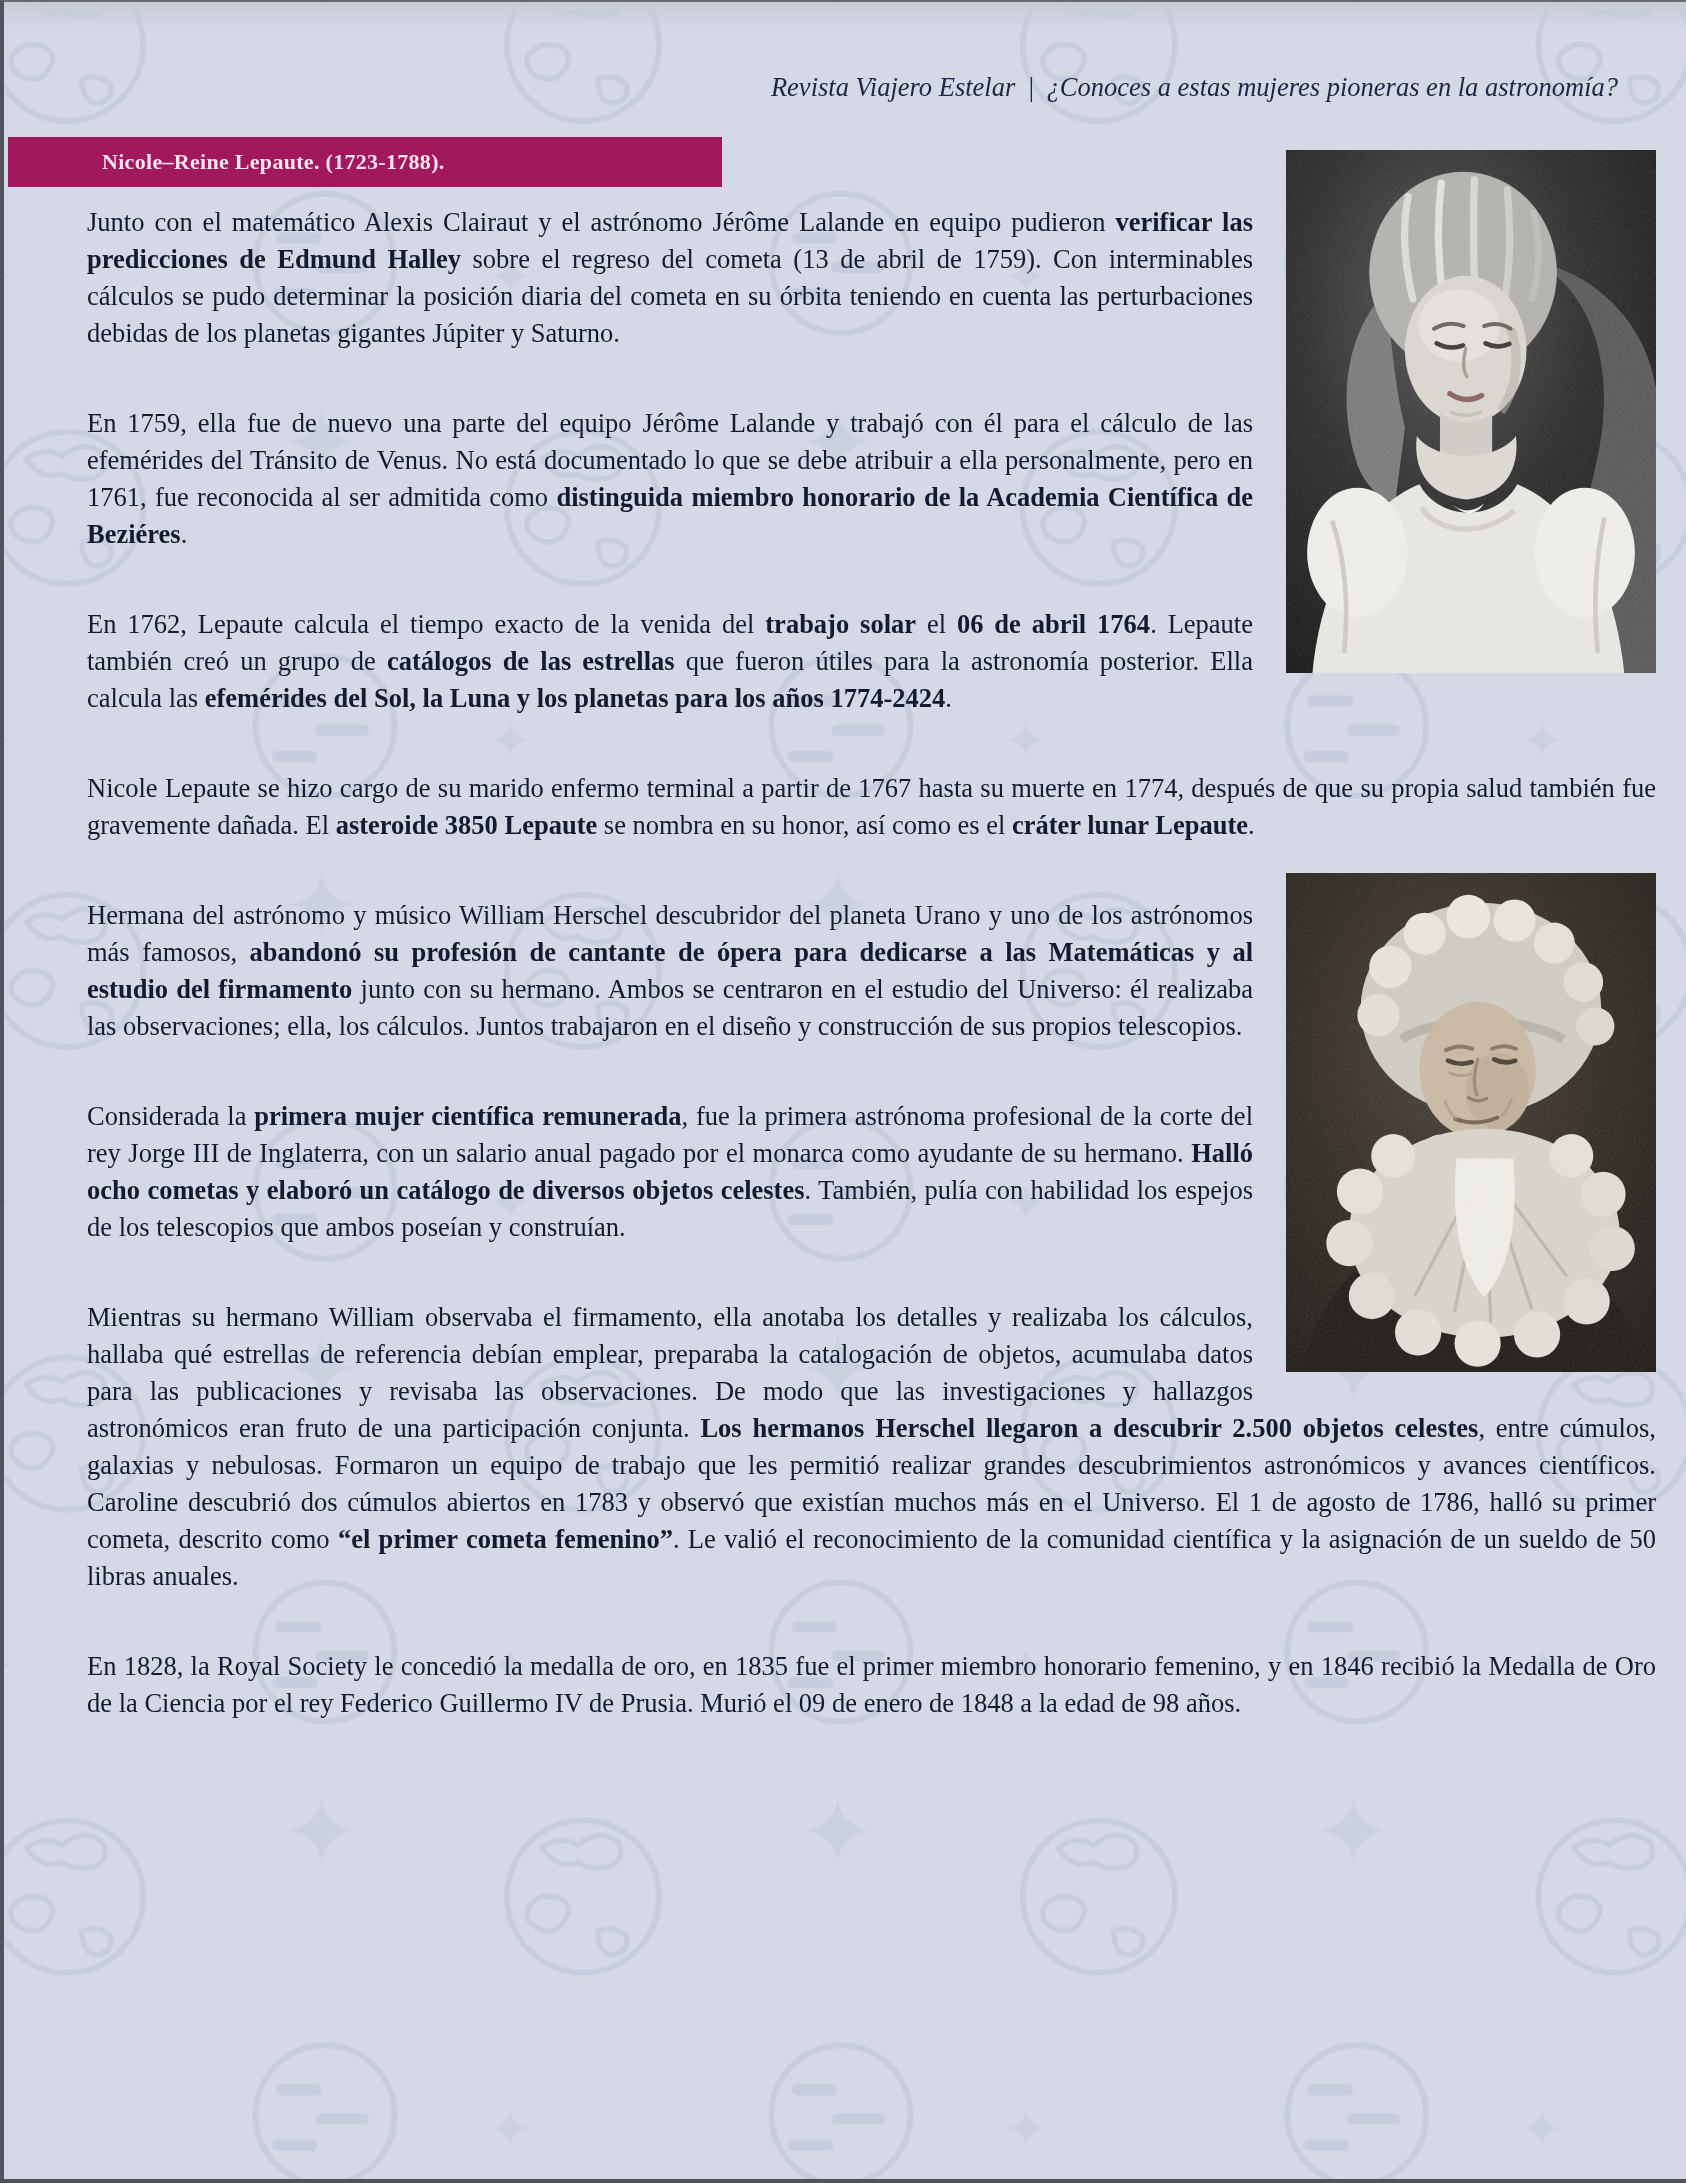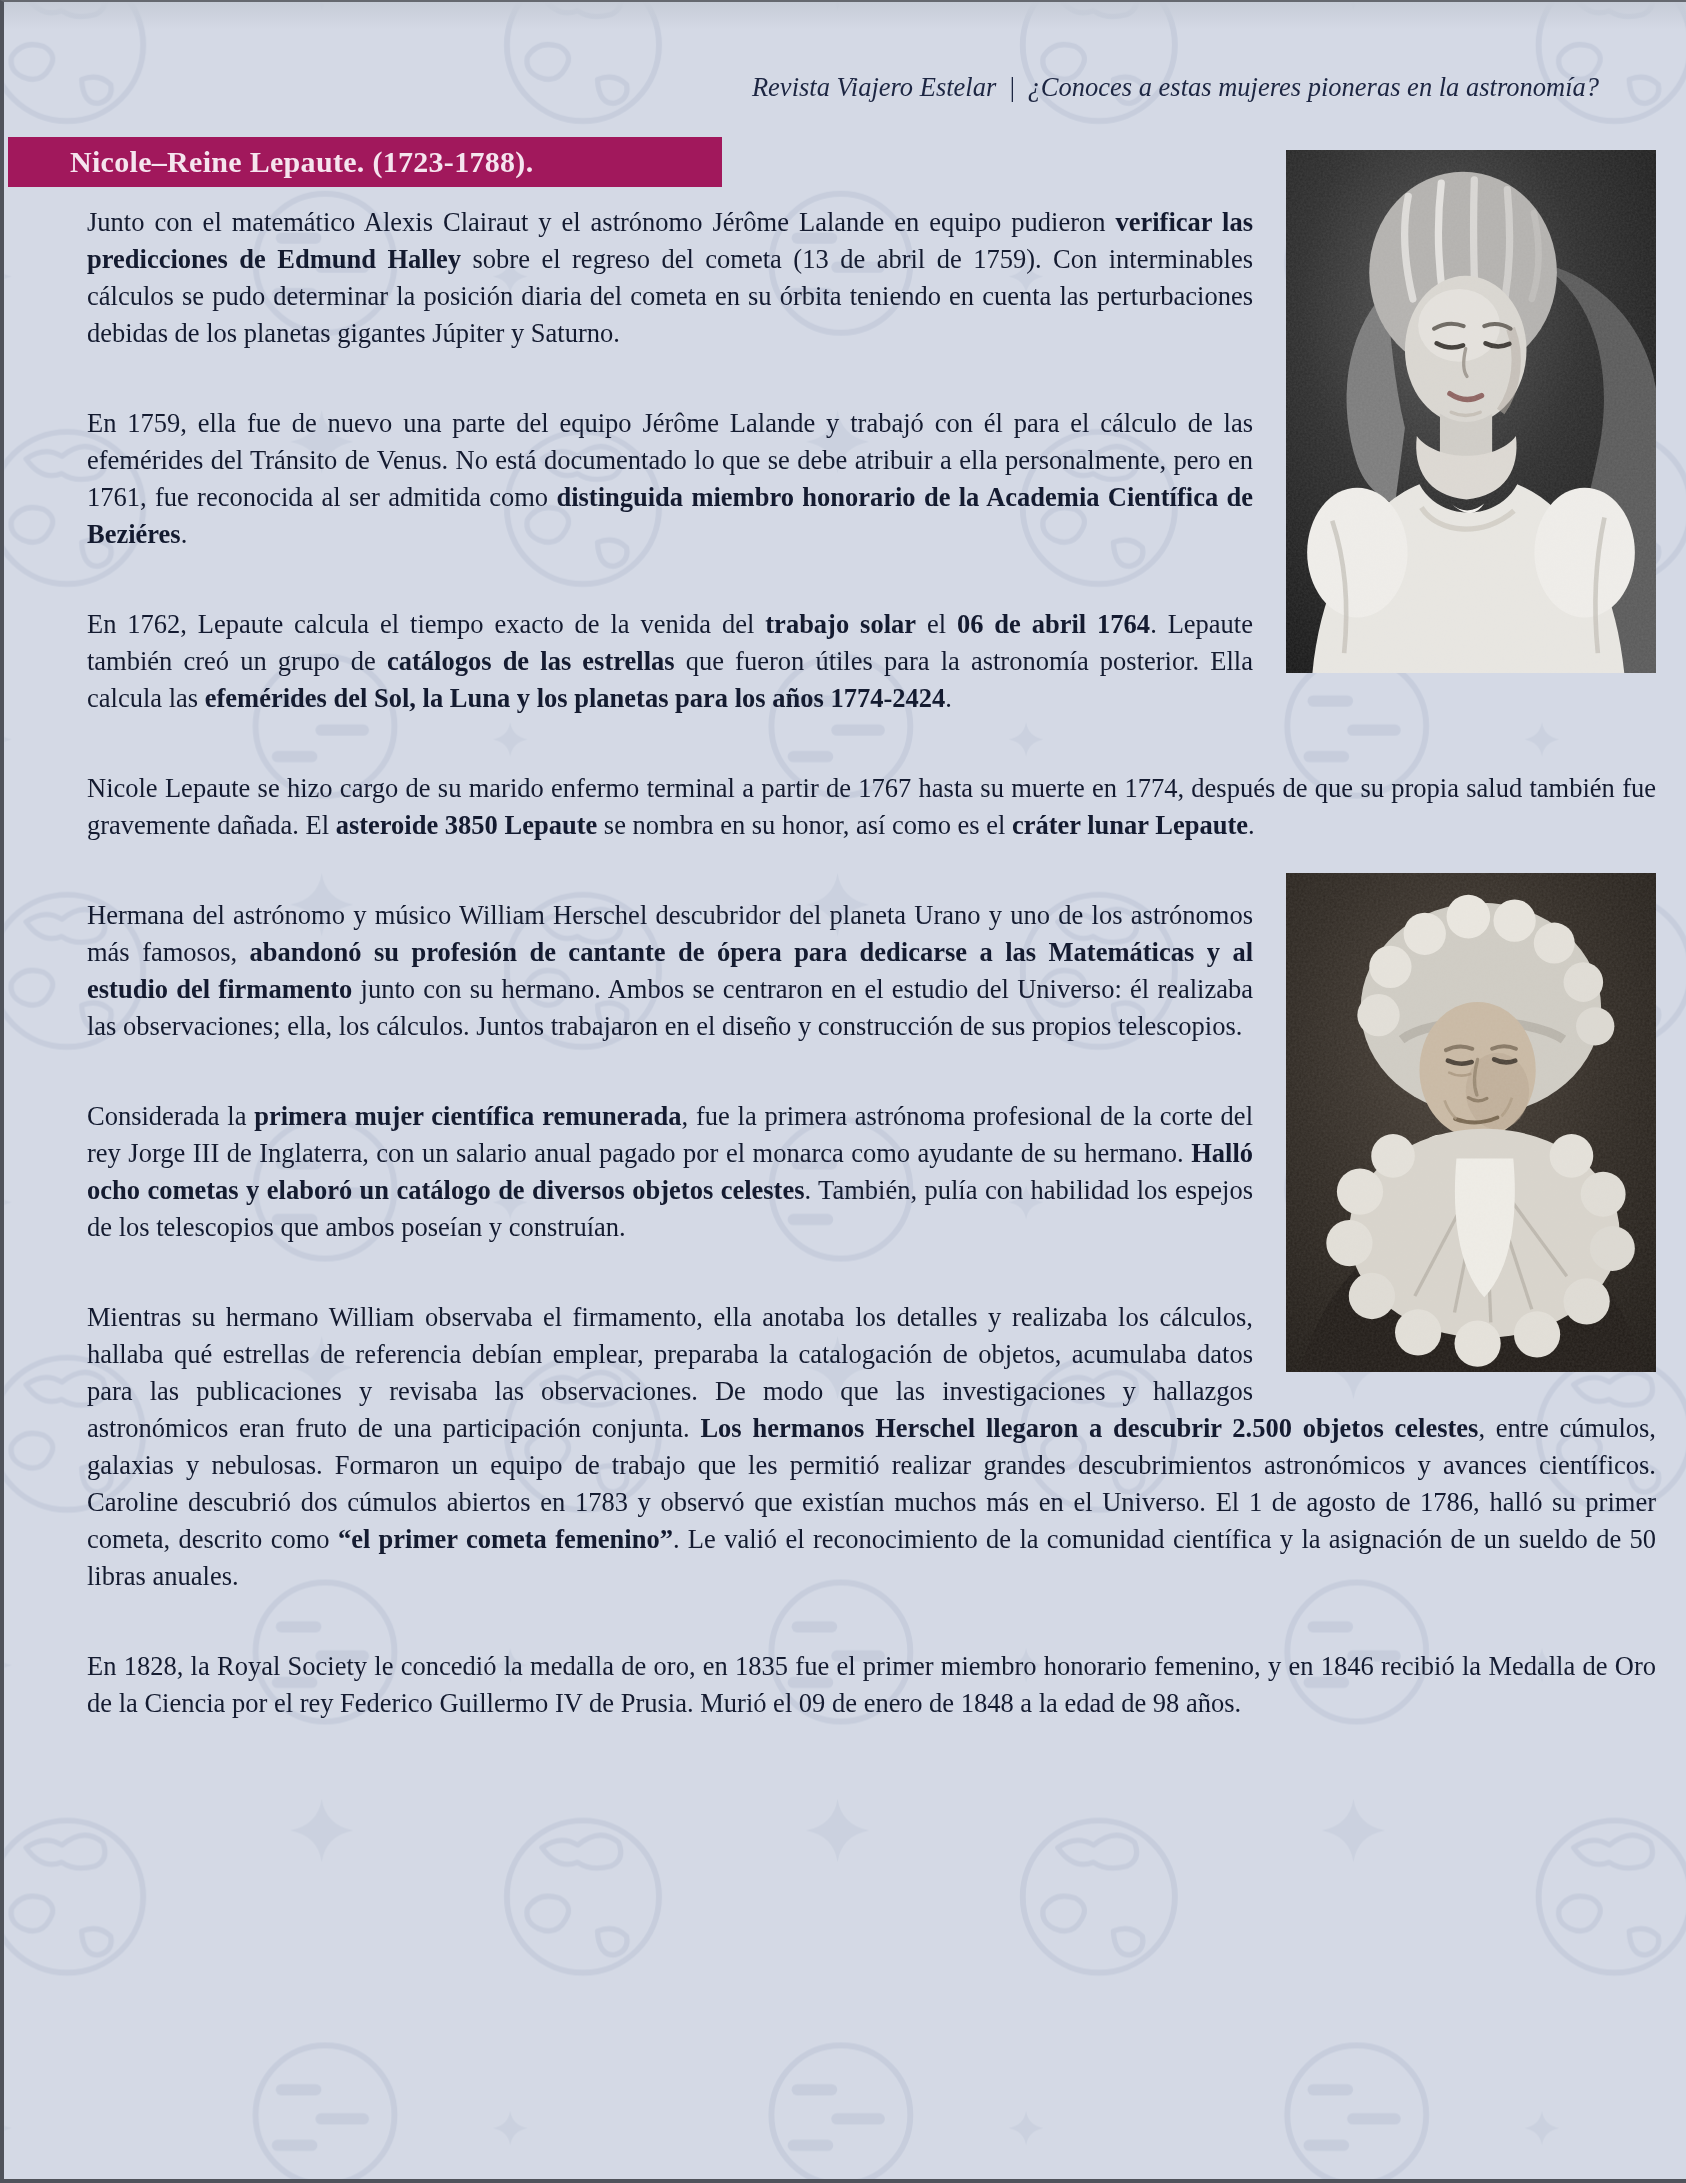--- a/index.html
+++ b/index.html
@@ -26,37 +26,37 @@
     color:var(--body-text);
   }
   .top-fade{
     position:absolute;top:0;left:0;right:0;height:28px;
     background:linear-gradient(#c6ccd7,rgba(212,217,229,0));
     pointer-events:none;z-index:1;
   }
   svg.watermark{position:absolute;inset:0;z-index:0;}
   .content{position:relative;z-index:2;}
   .header-line{
-    padding:69px 88px 0 0;
+    padding:69px 69px 0 0;
     text-align:right;
     font-style:italic;
     font-size:26.5px;line-height:33px;
     color:var(--header-text);
     white-space:nowrap;
   }
   .header-line .sep{padding:0 12px;}
   .banner{
     margin-top:33px;
     margin-left:4px;
     width:714px;height:50px;
     background:var(--banner-bg);
     color:var(--banner-text);
     font-weight:bold;
-    font-size:30px;line-height:50px;
-    padding-left:62px;
+    font-size:22px;line-height:50px;
+    padding-left:94px;
     letter-spacing:0.3px;
   }
   .banner.second{margin-top:0;}
   .section-body{
     padding:0 31px 0 83px;
     margin-top:17px;
   }
   .section-body.second{margin-top:28px;}
   .section-body p{
     margin:0 0 53px 0;

